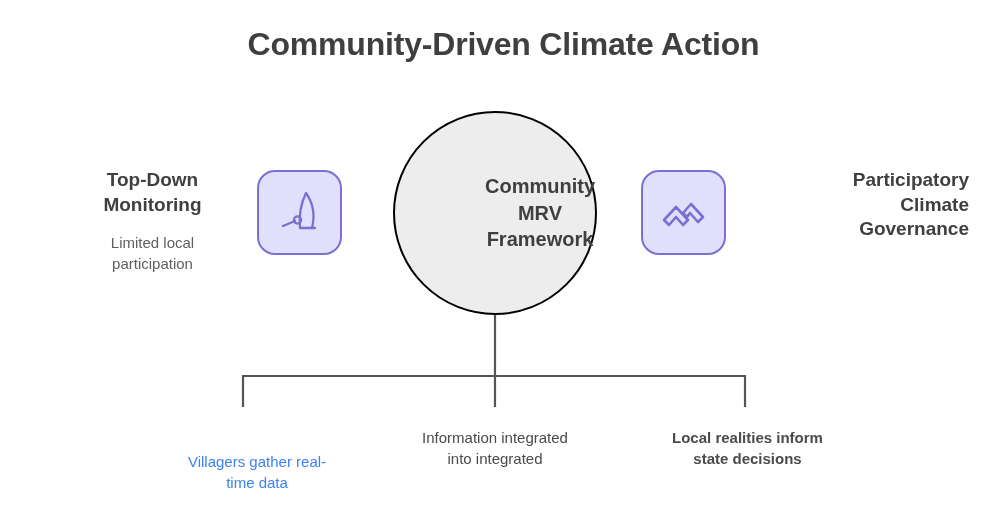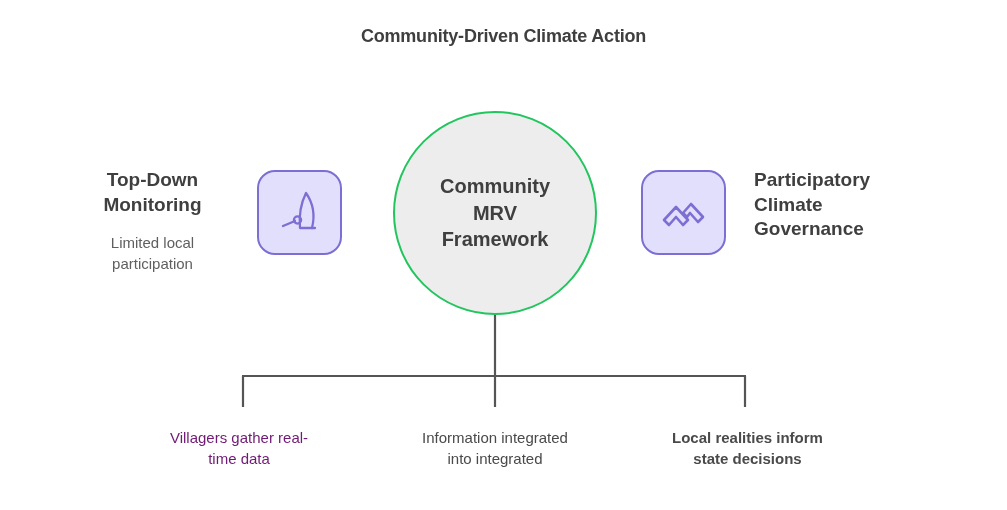--- a/index.html
+++ b/index.html
@@ -21,21 +21,21 @@
     height: 510px;
   }
 
   
   .diagram-title {
     position: absolute;
     left: 0;
     top: 26px;
     width: 1007px;
     text-align: center;
-    font-size: 18px;
+    font-size: 32px;
     font-weight: bold;
     letter-spacing: -0.2px;
     color: #3f3f3f;
   }
 
   
   .connectors {
     position: absolute;
     left: 0;
     top: 0;
@@ -46,25 +46,25 @@
 
   
   .center-node {
     position: absolute;
     left: 393px;
     top: 111px;
     width: 204px;
     height: 204px;
     border-radius: 50%;
     background: #ededed;
-    border: 2px solid #22c55e;
+    border: 2px solid #000000;
     box-sizing: border-box;
     display: flex;
     align-items: center;
-    justify-content: center;
+    justify-content: flex-end;
   }
   .center-node-label {
     font-size: 20px;
     font-weight: bold;
     line-height: 1.32;
     text-align: center;
     color: #3f3f3f;
     white-space: pre-line;
   }
 
@@ -80,21 +80,21 @@
     display: flex;
     align-items: center;
     justify-content: center;
   }
   .icon-tile.left  { left: 257px; top: 170px; }
   .icon-tile.right { left: 641px; top: 170px; }
 
   
   .side-block { position: absolute; }
   .side-block.left  { left: 60px;  top: 168px; width: 185px; text-align: center; }
-  .side-block.right { left: 754px; top: 168px; width: 215px; text-align: left; }
+  .side-block.right { left: 754px; top: 168px; width: 215px; text-align: right; }
 
   .side-heading {
     font-size: 19px;
     font-weight: bold;
     line-height: 1.30;
     color: #3f3f3f;
     white-space: pre-line;
   }
   .side-caption {
     margin-top: 14px;
@@ -108,21 +108,21 @@
   
   .bottom-caption {
     position: absolute;
     top: 427px;
     font-size: 15px;
     line-height: 1.40;
     text-align: center;
     color: #4a4a4a;
     white-space: pre-line;
   }
-  .bottom-caption.c1 { left: 149px; width: 180px; color: #701a75; }
+  .bottom-caption.c1 { left: 167px; width: 180px; color: #3b82f6; margin-top: 24px; }
   .bottom-caption.c2 { left: 400px; width: 190px; }
   .bottom-caption.c3 { left: 655px; width: 185px; font-weight: bold; }
 </style>
 </head>
 <body>
 
 <div class="canvas">
 
   <div class="diagram-title">Community-Driven Climate Action</div>
 

